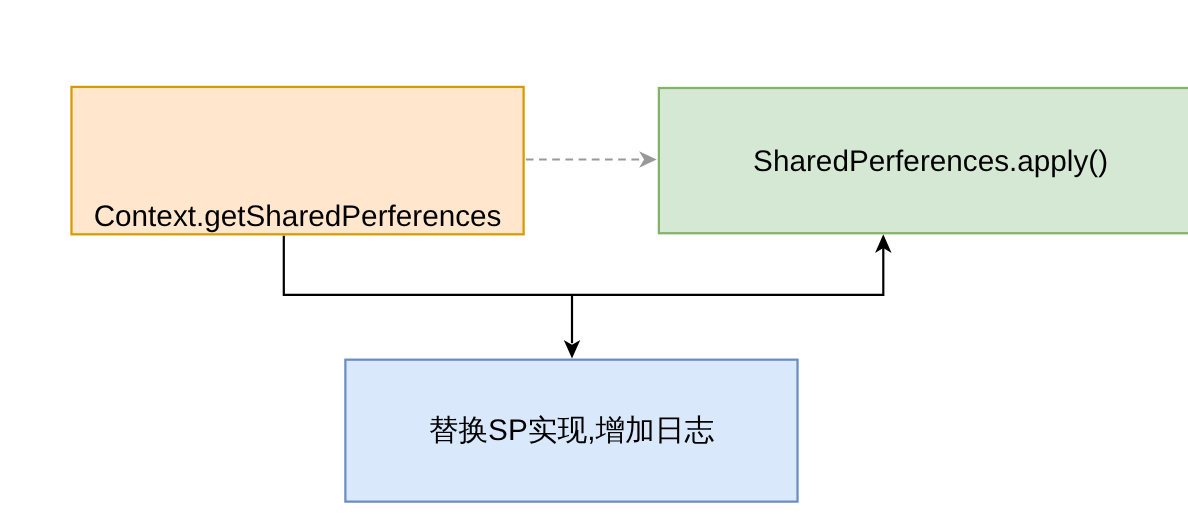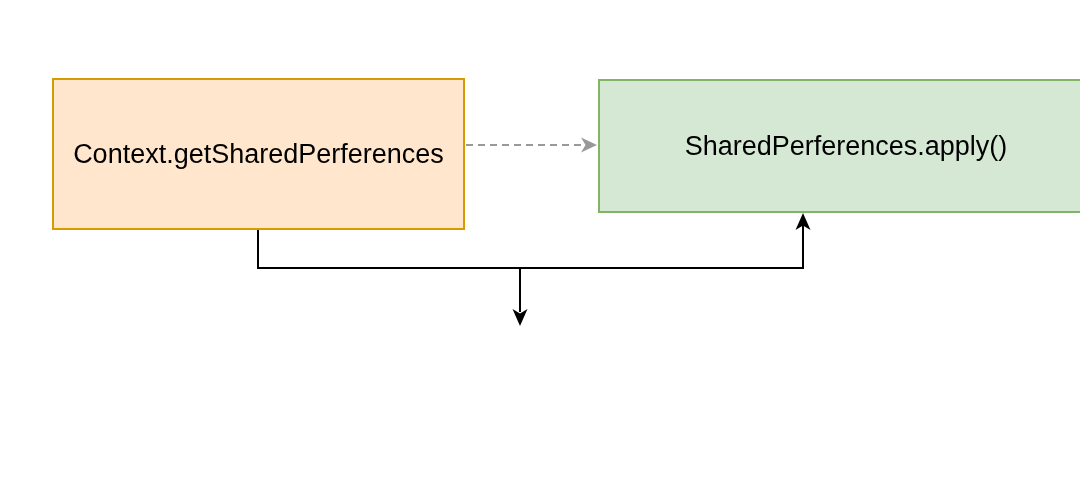--- a/index.html
+++ b/index.html
@@ -29,21 +29,21 @@
     display: flex;
     align-items: center;
     justify-content: center;
     text-align: center;
     font-size: 27px;
     font-weight: 400;
     color: #000000;
     line-height: 1.2;
     white-space: nowrap;
   }
-  .node-context { left: 52px;  top: 78px;  width: 413px; height: 152px; }
+  .node-context { left: 64px;  top: 78px;  width: 413px; height: 136px; align-items: flex-end; }
   .node-apply   { left: 598px; top: 79px;  width: 496px; height: 134px; }
   .node-replace { left: 313px; top: 326px; width: 413px; height: 131px; }
 </style>
 </head>
 <body>
 
 <div class="canvas">
 
   <svg class="edges-layer" viewBox="0 0 1080 483" xmlns="http://www.w3.org/2000/svg">
 
@@ -64,14 +64,17 @@
   </svg>
 
   <div class="node node-context" style="background-color: rgb(255, 230, 204); border-color: rgb(215, 155, 0); color: rgb(0, 0, 0);">
     <span>Context.getSharedPerferences</span>
   </div>
 
   <div class="node node-apply" style="background-color: rgb(213, 232, 212); border-color: rgb(130, 179, 102); color: rgb(0, 0, 0);">
     <span>SharedPerferences.apply()</span>
   </div>
 
+  <div class="node node-replace" style="background-color: rgb(218, 232, 252); border-color: rgb(108, 142, 191); color: rgb(0, 0, 0);">
+    <span>替换SP实现,增加日志</span>
+  </div>
 
 </div>
 
 </body></html>

